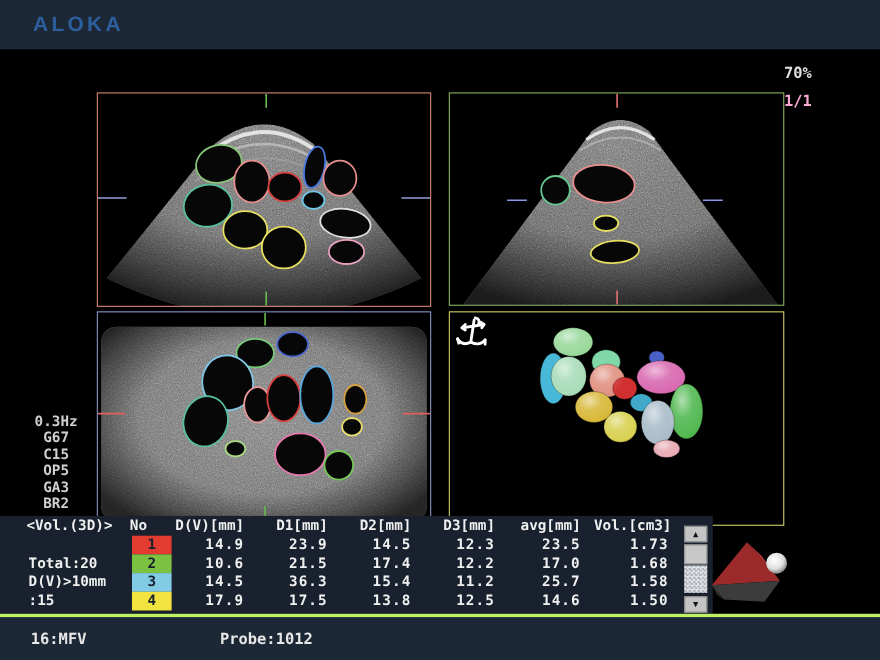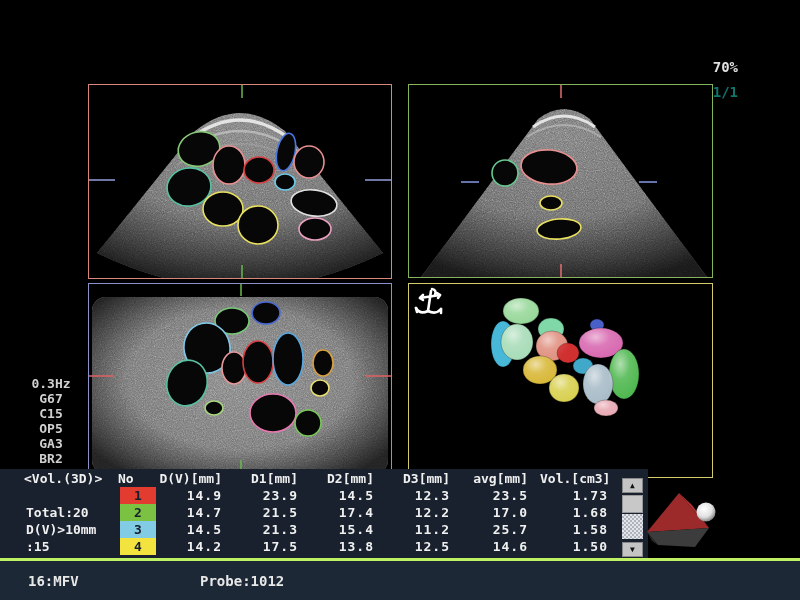--- a/index.html
+++ b/index.html
@@ -17,21 +17,21 @@
   .display{position:absolute;left:0;top:45px;width:800px;height:513px;background:#000;}
   .quad{position:absolute;overflow:hidden;background:#000;}
   .quadA{left:88px;top:39px;width:302px;height:193px;border:1px solid #d88878;}
   .quadB{left:408px;top:39px;width:303px;height:192px;border:1px solid #86b45e;}
   .quadC{left:88px;top:238px;width:302px;height:190px;border:1px solid #8a92c8;}
   .quadD{left:408px;top:238px;width:303px;height:193px;border:1px solid #d4cc6a;}
   .quad svg{position:absolute;left:0;top:0;}
   .zoomlabel{position:absolute;left:688px;top:14px;width:50px;text-align:right;
              color:#e0e0e0;font-size:14px;font-weight:bold;}
   .framelabel{position:absolute;left:688px;top:39px;width:50px;text-align:right;
-              color:#0f766e;font-size:14px;font-weight:bold;z-index:5;}
+              color:#f9a8d4;font-size:14px;font-weight:bold;z-index:5;}
   .params{position:absolute;left:24px;top:331px;width:54px;text-align:center;
           color:#d0d0d0;font-size:13px;font-weight:bold;line-height:15px;}
   .params span{display:block;}
   
   .tablepanel{position:absolute;left:0;top:424px;width:648px;height:89px;background:#18212d;}
   .tgrid{position:absolute;left:22px;top:1px;display:grid;
          grid-template-columns:96px 40px 76px 76px 76px 76px 78px 80px;
          grid-auto-rows:17px;color:#f0f0f0;font-size:13px;font-weight:bold;}
   .tgrid div{line-height:17px;white-space:nowrap;}
   .hc{text-align:right;padding-right:12px;}
@@ -81,20 +81,23 @@
         <stop offset="100%" stop-color="#fff" stop-opacity="0"></stop>
       </radialGradient>
       <radialGradient id="ball" cx="40%" cy="35%" r="70%">
         <stop offset="0%" stop-color="#ffffff"></stop>
         <stop offset="60%" stop-color="#e0e0e0"></stop>
         <stop offset="100%" stop-color="#777"></stop>
       </radialGradient>
     </defs>
   </svg>
 
+  <div class="topbar">
+    <span class="brand">ALOKA</span>
+  </div>
 
   <div class="display">
 
     <div class="quad quadA">
       <svg width="302" height="193" viewBox="0 0 302 193">
         <defs>
             <clipPath id="clipA">
               <path d="M106,46 Q151,10 196,46 L294,168 Q151,238 8,168 Z"></path>
             </clipPath>
           </defs>
@@ -263,39 +266,39 @@
         <div class="bcell"><span class="badge" style="background: rgb(226, 59, 48);">1</span></div>
         <div class="vc">14.9</div>
         <div class="vc">23.9</div>
         <div class="vc">14.5</div>
         <div class="vc">12.3</div>
         <div class="vc">23.5</div>
         <div class="vc">1.73</div>
 
         <div class="sc">Total:20</div>
         <div class="bcell"><span class="badge" style="background: rgb(124, 194, 66);">2</span></div>
-        <div class="vc">14.7</div>
+        <div class="vc">10.6</div>
         <div class="vc">21.5</div>
         <div class="vc">17.4</div>
         <div class="vc">12.2</div>
         <div class="vc">17.0</div>
         <div class="vc">1.68</div>
 
         <div class="sc">D(V)&gt;10mm</div>
         <div class="bcell"><span class="badge" style="background: rgb(130, 203, 229);">3</span></div>
         <div class="vc">14.5</div>
-        <div class="vc">21.3</div>
+        <div class="vc">36.3</div>
         <div class="vc">15.4</div>
         <div class="vc">11.2</div>
         <div class="vc">25.7</div>
         <div class="vc">1.58</div>
 
         <div class="sc">:15</div>
         <div class="bcell"><span class="badge" style="background: rgb(242, 227, 62);">4</span></div>
-        <div class="vc">14.2</div>
+        <div class="vc">17.9</div>
         <div class="vc">17.5</div>
         <div class="vc">13.8</div>
         <div class="vc">12.5</div>
         <div class="vc">14.6</div>
         <div class="vc">1.50</div>
       </div>
     </div>
 
     <div class="scrollbar">
       <div class="sb-btn">▲</div>

